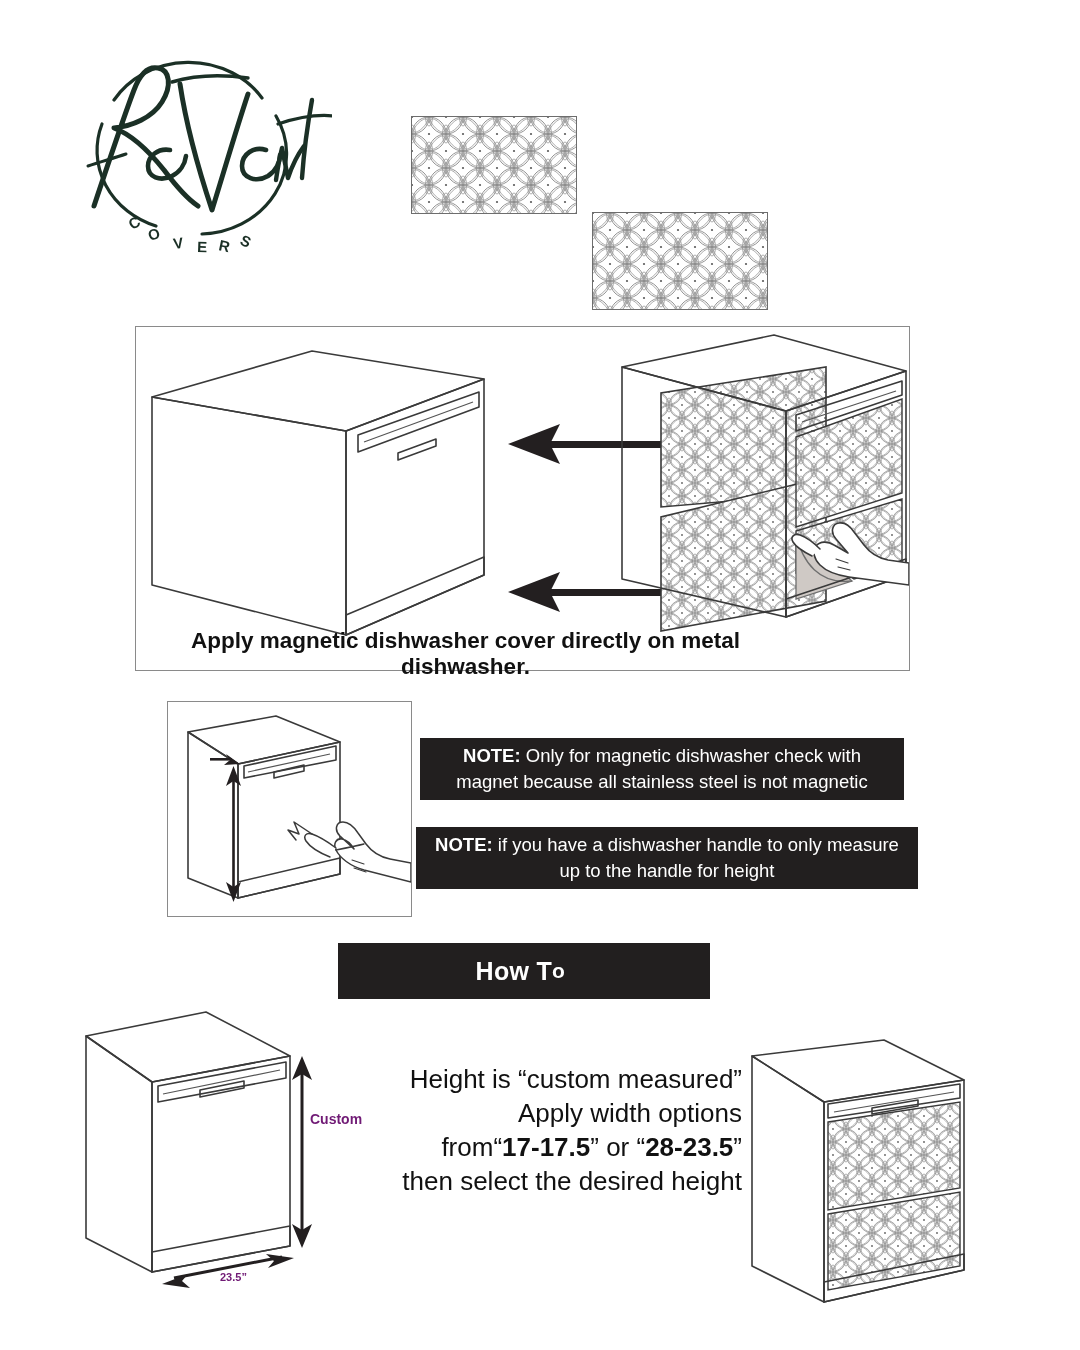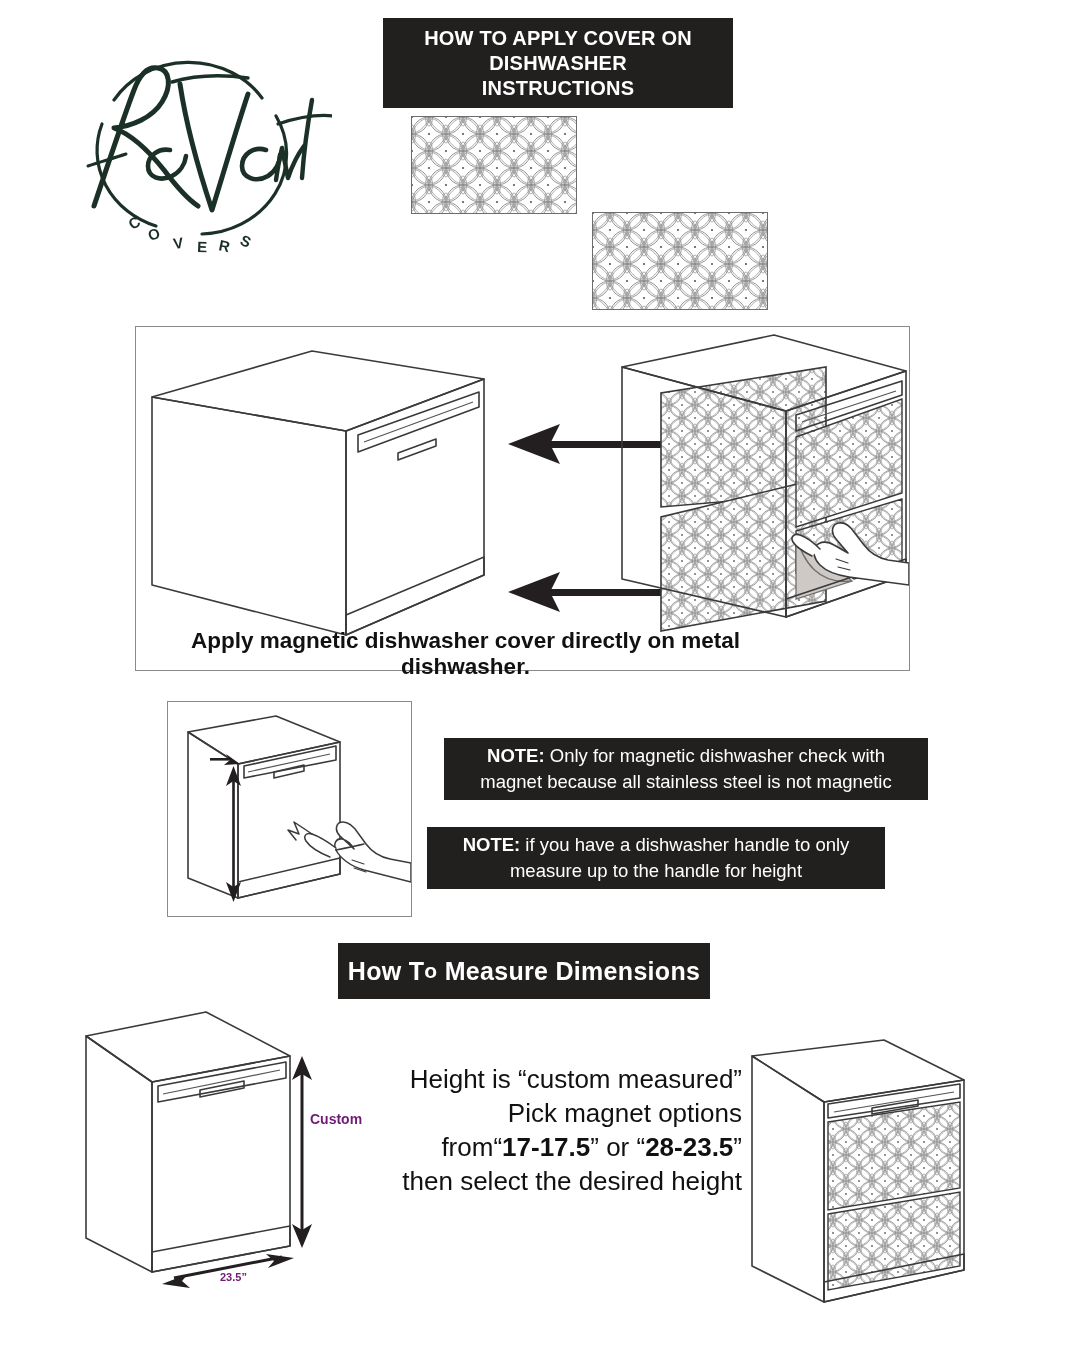--- a/index.html
+++ b/index.html
@@ -39,22 +39,22 @@
   }
   #measure-banner .smallcap { font-size: 21px; }
 
   .note-box {
     background: #221f1f; color: #fff;
     text-align: center;
     display: flex; align-items: center; justify-content: center;
     font-size: 18.5px; line-height: 26px;
     padding: 4px 10px;
   }
-  #note1 { left: 444px; top: 738px; width: 484px; height: 62px; }
-  #note2 { left: 427px; top: 827px; width: 458px; height: 62px; }
+  #note1 { left: 420px; top: 738px; width: 484px; height: 62px; }
+  #note2 { left: 416px; top: 827px; width: 502px; height: 62px; }
   .note-lbl { font-weight: bold; }
 
   
   .swatch { border: 1px solid #6d6d6d; background:#fff; }
   #swatch1 { left: 411px; top: 116px; width: 166px; height: 98px; }
   #swatch2 { left: 592px; top: 212px; width: 176px; height: 98px; }
 
   
   .panel { border: 1px solid #8a8a8a; background: #fff; }
   #apply-panel { left: 135px; top: 326px; width: 775px; height: 345px; }
@@ -193,27 +193,20 @@
         <text transform="translate(80,192) rotate(-28)">C</text>
         <text transform="translate(98,203) rotate(-18)">O</text>
         <text transform="translate(122,211) rotate(-8)">V</text>
         <text transform="translate(145,214) rotate(2)">E</text>
         <text transform="translate(166,212) rotate(12)">R</text>
         <text transform="translate(187,206) rotate(24)">S</text>
       </g>
     </svg>
   </div>
 
-  <div class="abs banner" id="title-banner">
-    <div class="t">
-      <div>HOW TO APPLY COVER ON</div>
-      <div>DISHWASHER</div>
-      <div>INSTRUCTIONS</div>
-    </div>
-  </div>
 
   <div class="abs swatch" id="swatch1">
     <svg width="164" height="96">
         <rect width="164" height="96" fill="url(#geo)"></rect>
       </svg>
   </div>
   <div class="abs swatch" id="swatch2">
     <svg width="174" height="96">
         <rect width="174" height="96" fill="url(#geo)"></rect>
       </svg>
@@ -341,21 +334,21 @@
       <span class="note-lbl">NOTE:</span><span> Only for magnetic dishwasher check with magnet because all stainless steel is not magnetic</span>
     </div>
   </div>
   <div class="abs note-box" id="note2">
     <div>
       <span class="note-lbl">NOTE:</span><span>  if you have a dishwasher handle to only measure up to the handle for height</span>
     </div>
   </div>
 
   <div class="abs banner" id="measure-banner">
-    <span>How</span>&nbsp;<span>T</span><span class="smallcap">o</span>&nbsp;<span>Measure Dimensions</span>
+    <span>How</span>&nbsp;<span>T</span><span class="smallcap">o</span>&nbsp;
   </div>
 
   <div class="abs" style="left:78px; top:1008px; width:250px; height:300px;">
     <svg width="250" height="300" viewBox="0 0 250 300">
       <g>
         <path class="ln" d="M8 28 L128 4 L212 48 L74 74 Z"></path>
         <path class="ln" d="M8 28 L74 74 L74 264 L8 230 Z"></path>
         <path class="ln" d="M74 74 L212 48 L212 238 L74 264 Z"></path>
         <path class="ln" d="M80 78 L208 54 L208 70 L80 94 Z"></path>
         <path class="ln-t" d="M85 86 L202 62"></path>
@@ -375,21 +368,21 @@
         <path d="M216 250 L190 260 L196 253 L188 246 Z"></path>
       </g>
     </svg>
   </div>
 
   <div class="abs dim-label" id="label-custom">Custom</div>
   <div class="abs dim-label" id="label-width">23.5”</div>
 
   <div class="abs" id="dim-text">
     <div>Height is “custom measured”</div>
-    <div>Pick magnet options</div>
+    <div>Apply width options</div>
     <div><span>from“</span><b>17-17.5</b><span>” or “</span><b>28-23.5</b><span>”</span></div>
     <div>then select the desired height</div>
   </div>
 
   <div class="abs" style="left:742px; top:1038px; width:262px; height:282px;">
     <svg width="262" height="282" viewBox="0 0 262 282">
       <g>
         <path class="ln" d="M10 18 L142 2 L222 42 L82 64 Z"></path>
         <path class="ln" d="M10 18 L82 64 L82 264 L10 228 Z"></path>
         <path class="ln" d="M82 64 L222 42 L222 232 L82 264 Z"></path>

